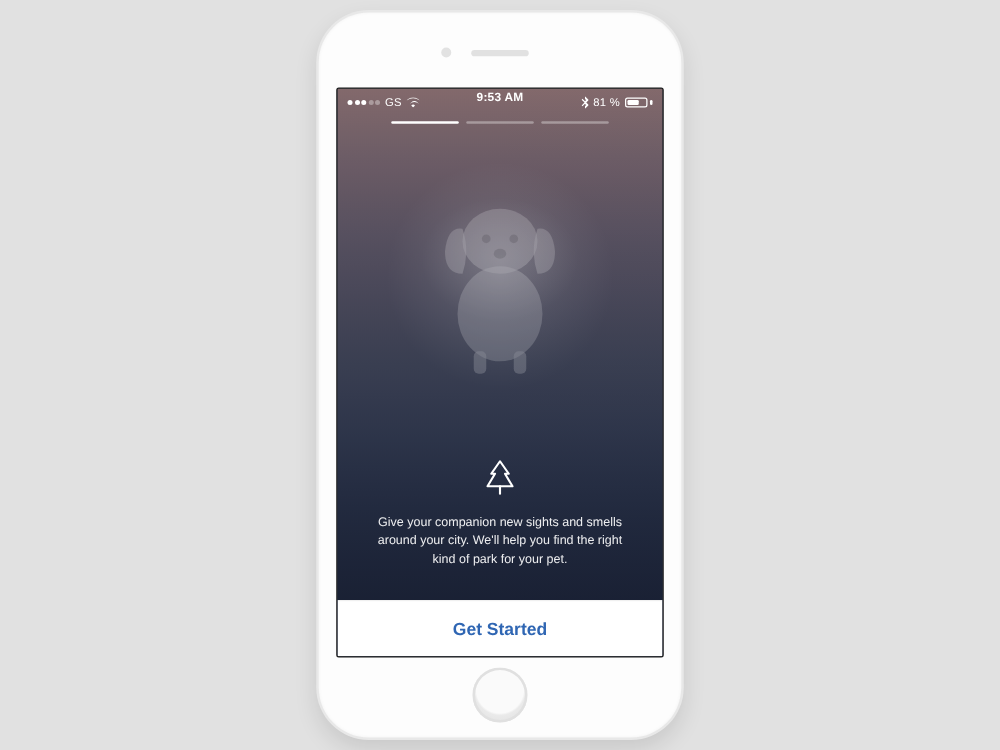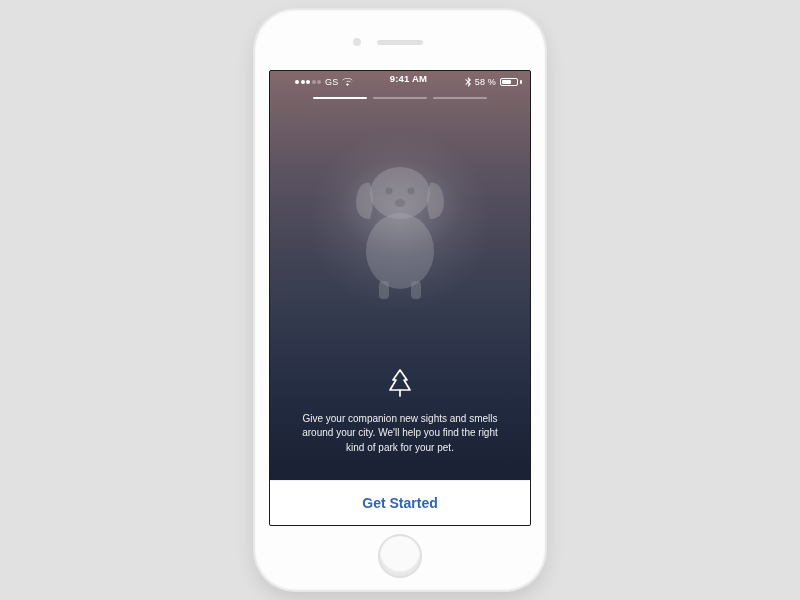--- a/index.html
+++ b/index.html
@@ -78,21 +78,21 @@
       linear-gradient(180deg, #8a6d6f 0%, #6a5f6d 25%, #4b5063 50%, #2f3a53 75%, #202a43 100%);
     filter: saturate(0.9);
   }
   .overlay {
     position: absolute;
     inset: 0;
     background: linear-gradient(180deg, rgba(102,77,88,0.15) 0%, rgba(31,39,61,0.55) 60%, rgba(20,26,44,0.85) 100%);
   }
   .statusbar {
     position: absolute;
-    top: 0; left: 17px; right: 0;
+    top: 0; left: 0; right: 0;
     height: 18px;
     padding: 2px 8px 0 8px;
     display: flex;
     align-items: center;
     justify-content: space-between;
     color: #fff;
     font-size: 9px;
     font-weight: 500;
     letter-spacing: 0.2px;
     z-index: 5;
@@ -234,28 +234,28 @@
               <i></i>
               <i></i>
           </span>
           <span>GS</span>
           <span class="wifi">
             <svg width="11" height="8" viewBox="0 0 11 8">
                 <path fill="#fff" d="M5.5 8 7 6.3a2.2 2.2 0 0 0-3 0Zm-2.6-3 1-1.1a3.9 3.9 0 0 1 5.2 0l1 1.1a5.3 5.3 0 0 0-7.2 0ZM.3 2.4l1-1.1a7.5 7.5 0 0 1 8.4 0l1 1.1a8.9 8.9 0 0 0-10.4 0Z"></path>
               </svg>
           </span>
         </div>
-        <div class="sb-center">9:41 AM</div>
+        <div class="sb-center">9:53 AM</div>
         <div class="sb-right">
           <span class="bt">
             <svg width="6" height="10" viewBox="0 0 6 10">
                 <path fill="#fff" d="M3 0v4L1 2 .3 2.7 2.6 5 .3 7.3 1 8l2-2v4l3-3-2-2 2-2Zm.9 3L3 3.9V2.1ZM3 6.1l.9.9L3 7.9Z"></path>
               </svg>
           </span>
-          <span>58 %</span>
+          <span>81 %</span>
           <span class="battery">
             <span class="batt-body">
                 <span class="batt-fill" style="width: 58%;"></span>
               </span>
             <span class="batt-cap"></span>
           </span>
         </div>
       </div>
 
       <div class="progress">

